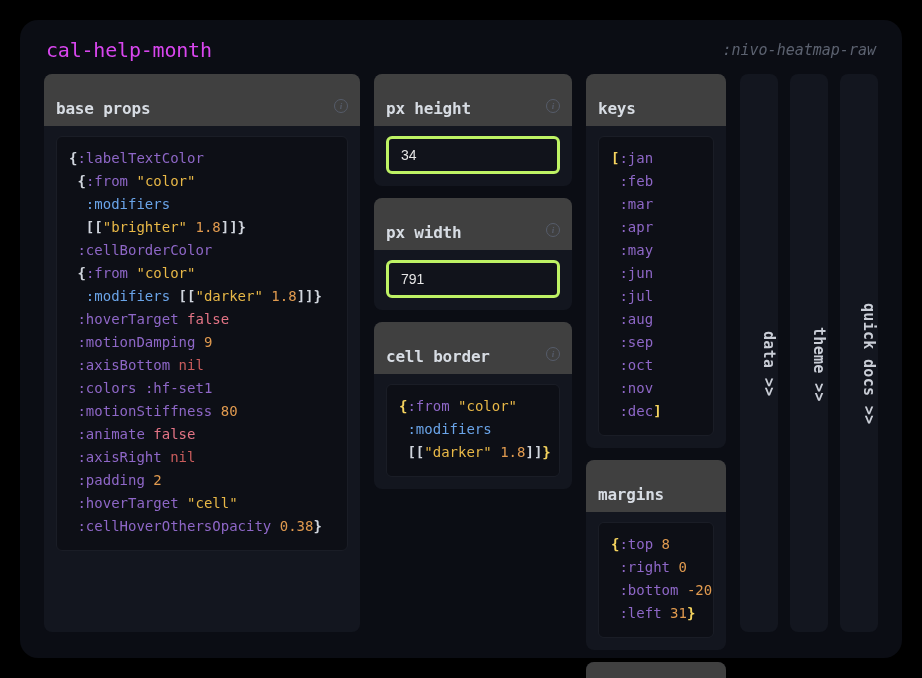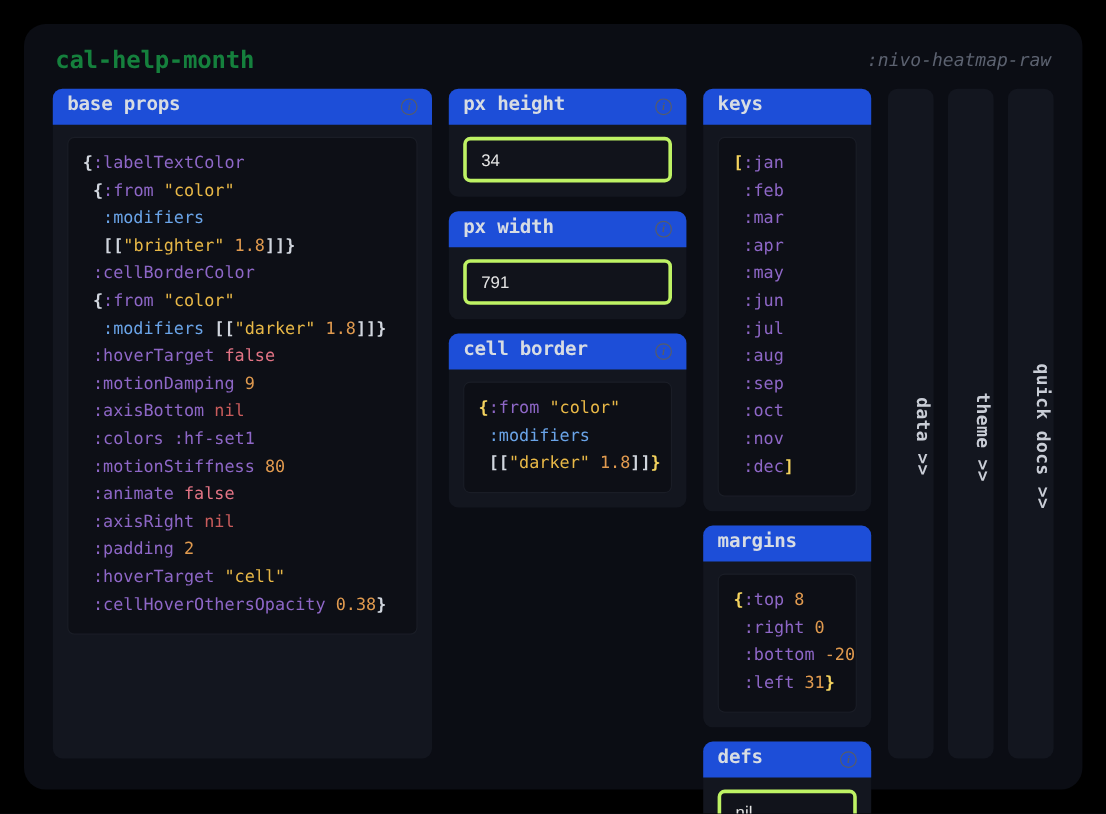--- a/index.html
+++ b/index.html
@@ -23,22 +23,22 @@
 }
 .header {
   display: flex;
   justify-content: space-between;
   align-items: center;
   margin-bottom: 12px;
   padding: 0 2px;
 }
 .title {
   font-size: 20px;
-  font-weight: 700;
-  color: #15803d;
+  font-weight: 400;
+  color: #d946ef;
   letter-spacing: -0.2px;
 }
 .component-name {
   font-family: ui-monospace, monospace;
   font-size: 15px;
   color: #5c6270;
   font-style: italic;
 }
 .cols {
   display: flex;
@@ -55,24 +55,24 @@
 .col-c { width: 140px; }
 .card {
   background: #13161f;
   border-radius: 8px;
   display: flex;
   flex-direction: column;
 }
 .col-a .card.fill { flex: 1; }
 .card-head {
   display: flex;
-  align-items: flex-end;
+  align-items: flex-start;
   justify-content: space-between;
-  padding: 3px 12px 8px 12px;
-  background: #1d4ed8;
+  padding: 25px 12px 8px 12px;
+  background: #404040;
   border-top-left-radius: 8px;
   border-top-right-radius: 8px;
 }
 .card-head h3 {
   font-size: 16px;
   font-weight: 700;
   color: #d7dce3;
   letter-spacing: -0.2px;
 }
 .info-icon {

